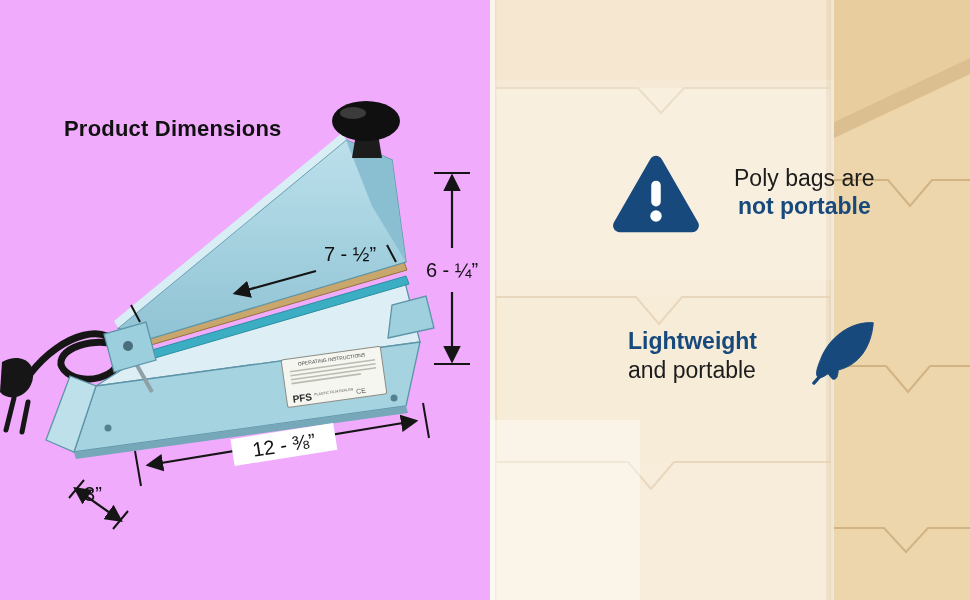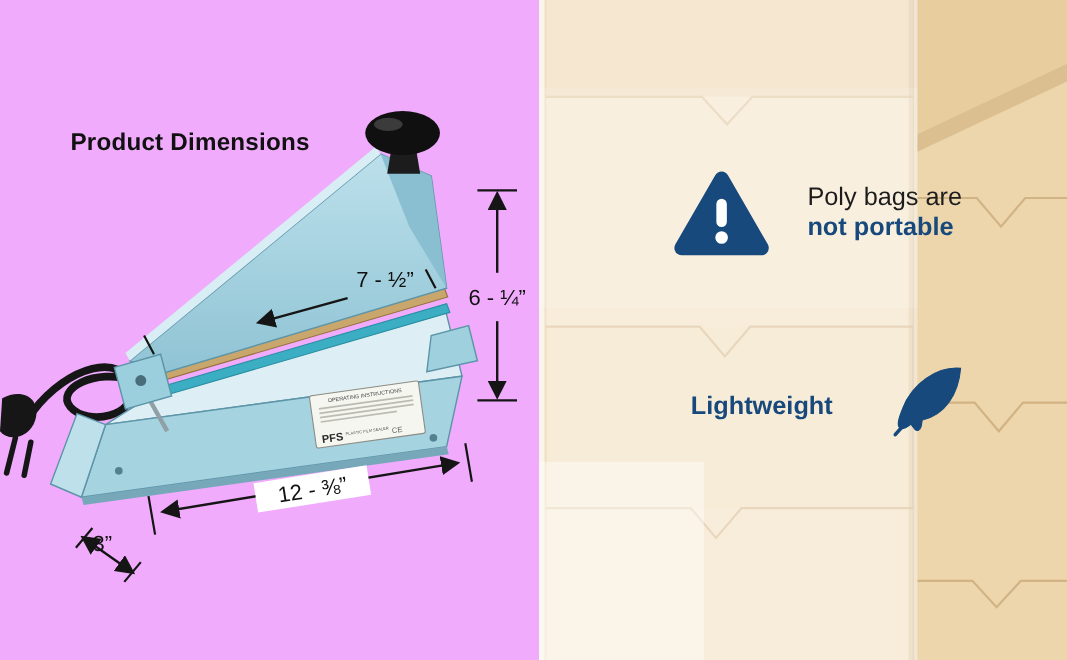--- a/index.html
+++ b/index.html
@@ -10,23 +10,23 @@
   .right-panel { position:absolute; left:490px; top:0; width:480px; height:600px; }
 
   .title { position:absolute; left:64px; top:116px; font-size:22px; font-weight:bold; color:#111; letter-spacing:0.2px; }
 
   .diagram { position:absolute; left:0; top:0; }
   .diagram text { font-family:"Liberation Sans", sans-serif; }
   .dim-label { font-size:20px; fill:#111; font-weight:normal; }
 
   .bg-svg { position:absolute; left:0; top:0; width:480px; height:600px; }
 
-  .note-row { position:absolute; left:122px; top:153px; display:flex; align-items:flex-start; }
+  .note-row { position:absolute; left:122px; top:153px; display:flex; align-items:flex-start;text-align:center; }
   .note-text { margin-left:34px; margin-top:11px; font-size:23px; line-height:28px; }
-  .feature-row { position:absolute; left:138px; top:334px; display:flex; align-items:center;justify-content:space-between; }
+  .feature-row { position:absolute; left:138px; top:322px; display:flex; align-items:center;justify-content:space-between; }
   .feature-text { font-size:23px; line-height:29px; width:160px; }
   .feather-box { margin-left:24px; margin-top:-4px; }
 
   .black-line { color:#1c1c1c; font-weight:normal; }
   .navy-line  { color:var(--navy,#17497C); font-weight:bold; }
 
   .icon-navy  { fill:var(--navy,#17497C); stroke:var(--navy,#17497C); }
   .icon-navy-stroke { stroke:var(--navy,#17497C); fill:none; }
 </style>
 </head>
@@ -173,20 +173,21 @@
       </svg>
       <div class="note-text">
         <div class="black-line">Poly bags are</div>
         <div class="navy-line">not portable</div>
       </div>
     </div>
 
     <div class="feature-row">
       <div class="feature-text">
         <div class="navy-line">Lightweight</div>
+        <div class="black-line">and portable</div>
       </div>
       <div class="feather-box">
         <svg width="66" height="68" viewBox="0 0 70 72">
           <path class="icon-navy" stroke-width="1" d="M65 5 C42 3 18 20 9 44 C5 54 3 61 7 63 C9 64 13 62 17 59 L21 64 C23 66 26 65 27 61 L28 55 C50 50 63 30 65 5 Z"></path>
           <path class="icon-navy-stroke" stroke-width="3.5" stroke-linecap="round" d="M10 60 L2 69"></path>
         </svg>
       </div>
     </div>
   </section>
 </div>

